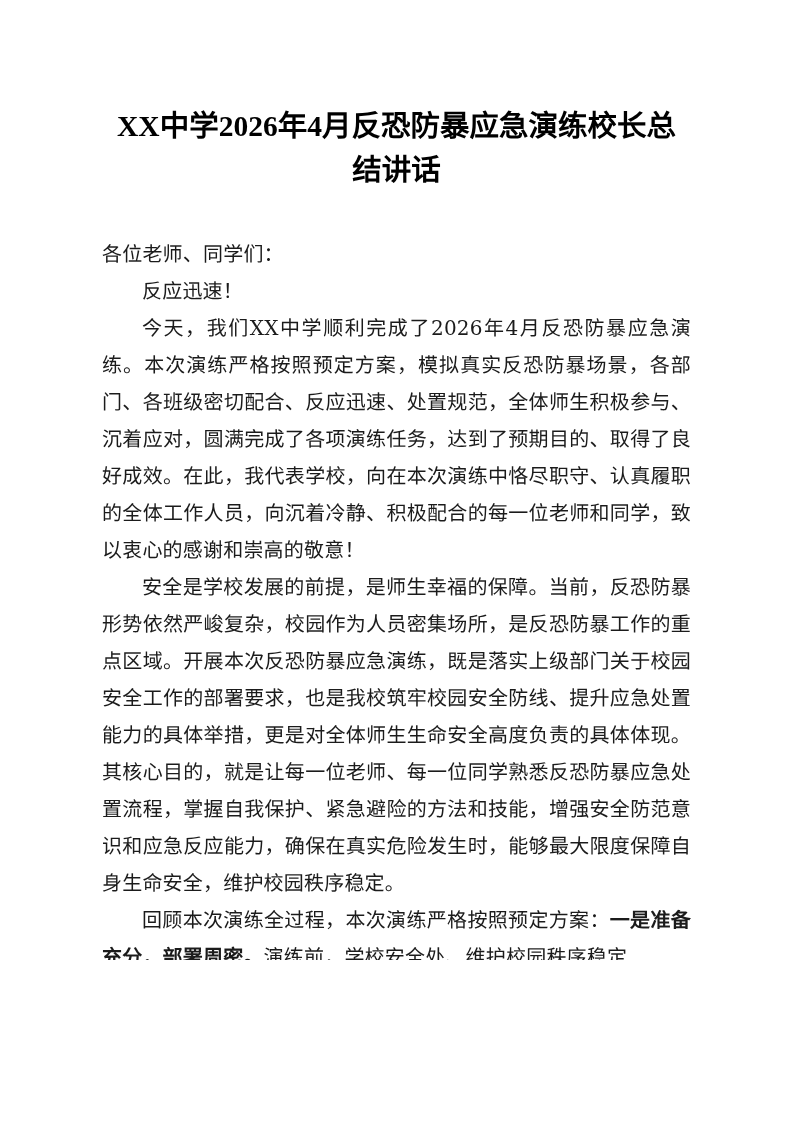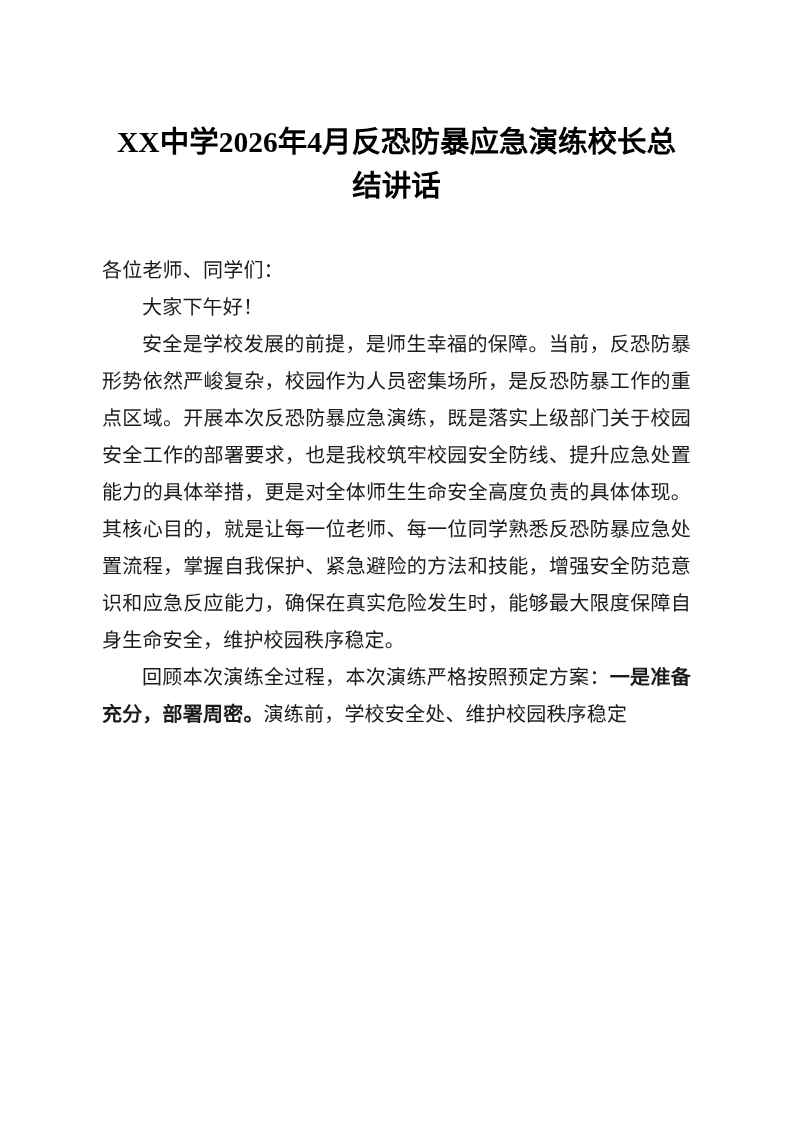--- a/index.html
+++ b/index.html
@@ -7,21 +7,21 @@
     margin: 0;
     padding: 0;
     background: #ffffff;
   }
 
   .page {
     position: relative;
     width: 793px;
     height: 960px;
     background: #ffffff;
-    margin: 16px auto;
+    margin: 0 auto;
     overflow: hidden;
     box-sizing: border-box;
   }
 
   .content {
     position: absolute;
     left: 102px;
     top: 104px;
     width: 589px;
   }
@@ -86,22 +86,23 @@
 <div class="page">
 
   <div class="content">
 
     <h1 class="doc-title">XX中学2026年4月反恐防暴应急演练校长总结讲话</h1>
 
     <div class="body-block">
 
       <p class="para flush">各位老师、同学们：</p>
 
-      <p class="para indent">大家下午好！</p>
+      <p class="para indent">反应迅速！</p>
 
+      <p class="para indent">今天，我们XX中学顺利完成了2026年4月反恐防暴应急演练。本次演练严格按照预定方案，模拟真实反恐防暴场景，各部门、各班级密切配合、反应迅速、处置规范，全体师生积极参与、沉着应对，圆满完成了各项演练任务，达到了预期目的、取得了良好成效。在此，我代表学校，向在本次演练中恪尽职守、认真履职的全体工作人员，向沉着冷静、积极配合的每一位老师和同学，致以衷心的感谢和崇高的敬意！</p>
 
       <p class="para indent">安全是学校发展的前提，是师生幸福的保障。当前，反恐防暴形势依然严峻复杂，校园作为人员密集场所，是反恐防暴工作的重点区域。开展本次反恐防暴应急演练，既是落实上级部门关于校园安全工作的部署要求，也是我校筑牢校园安全防线、提升应急处置能力的具体举措，更是对全体师生生命安全高度负责的具体体现。其核心目的，就是让每一位老师、每一位同学熟悉反恐防暴应急处置流程，掌握自我保护、紧急避险的方法和技能，增强安全防范意识和应急反应能力，确保在真实危险发生时，能够最大限度保障自身生命安全，维护校园秩序稳定。</p>
 
       <p class="para indent"><span>回顾本次演练全过程，本次演练严格按照预定方案：</span><span class="bold-run">一是准备充分，部署周密。</span><span>演练前，学校安全处、维护校园秩序稳定</span></p>
 
     </div>
 
   </div>
 
   <div class="page-footer">— 1 —</div>

